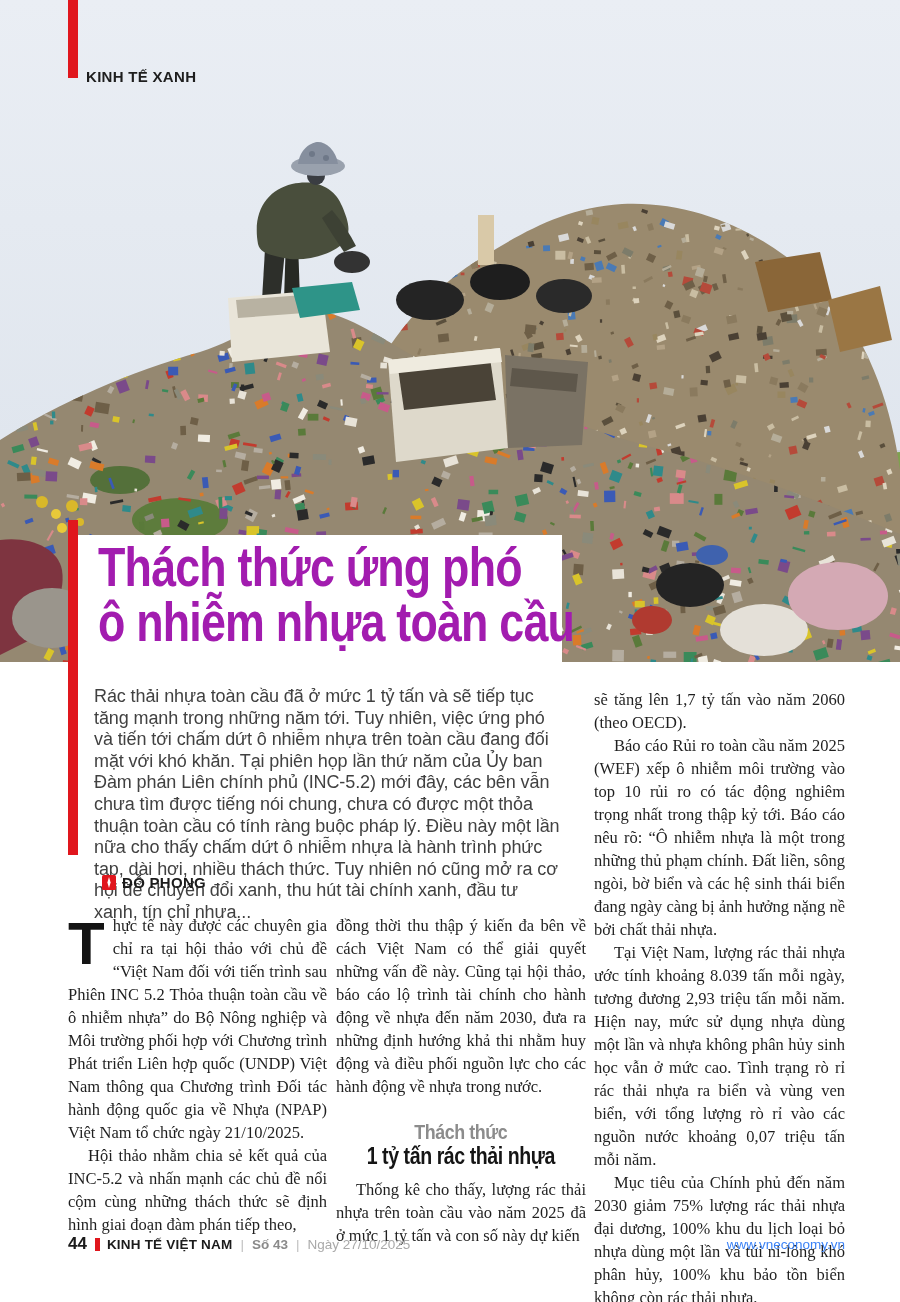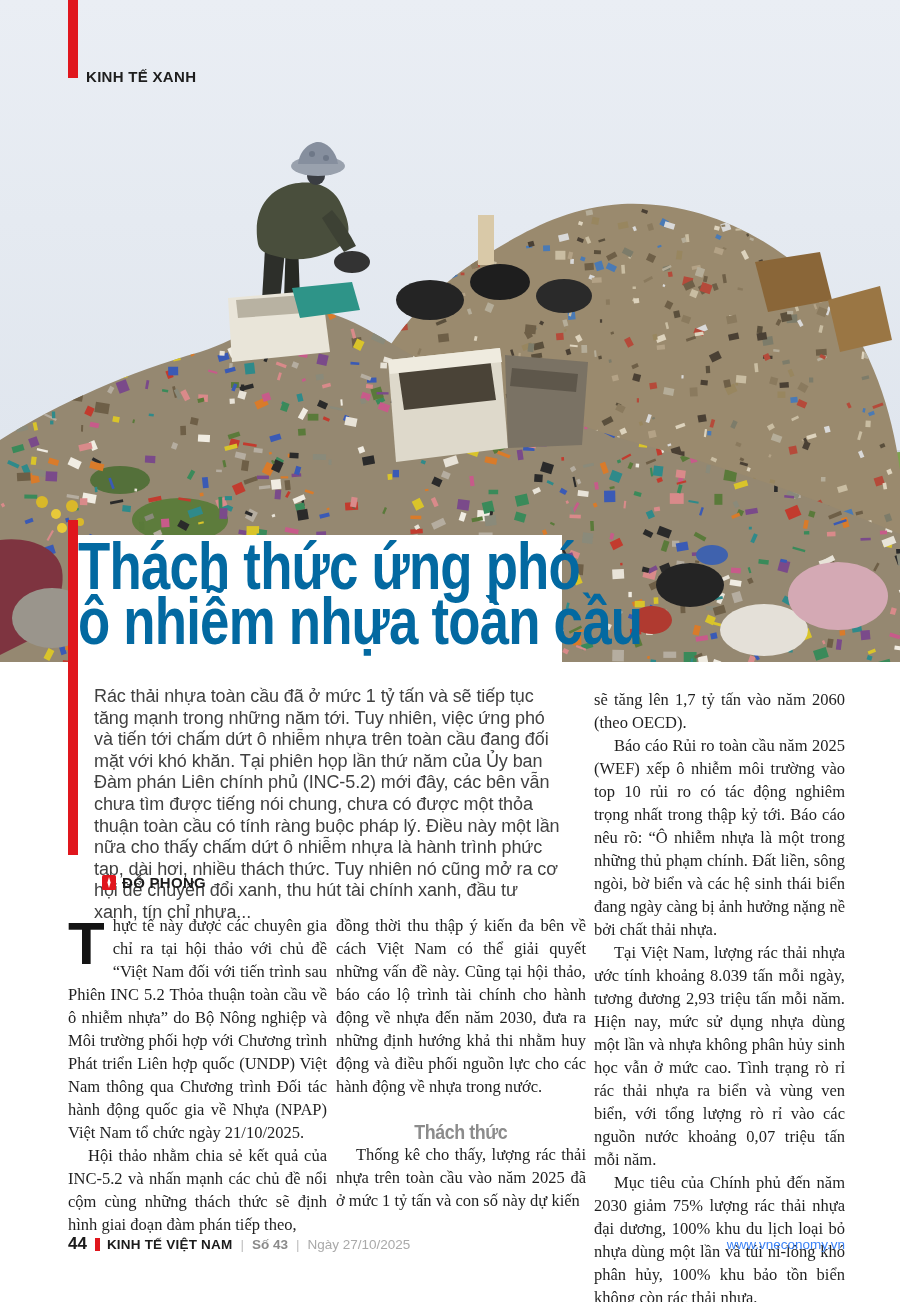--- a/index.html
+++ b/index.html
@@ -8,21 +8,21 @@
   
   .photo{position:absolute;left:0;top:0;width:900px;height:662px;}
   .photo svg{display:block;width:900px;height:662px;}
   
   .section-bar{position:absolute;left:68px;top:0;width:10px;height:78px;}
   .section-label{position:absolute;left:86px;top:68px;font-size:15px;font-weight:bold;
         color:#1e1e1e;letter-spacing:.3px;}
   
   .head-rule{position:absolute;left:68px;top:520px;width:10px;height:335px;}
   .headline-box{position:absolute;left:78px;top:535px;width:484px;height:127px;background:#ffffff;}
-  .headline{padding:4px 0 0 0;color:#0369a1;font-weight:800;font-size:66px;line-height:55px;
+  .headline{padding:4px 0 0 20px;color:#a21caf;font-weight:800;font-size:56px;line-height:55px;
         letter-spacing:-1px;}
   .cond{display:inline-block;transform:scaleX(.8);transform-origin:0 50%;white-space:nowrap;}
   
   .lead{position:absolute;left:94px;top:686px;width:468px;font-size:18px;line-height:21.6px;
         color:#414141;letter-spacing:-.1px;}
   .author{position:absolute;left:102px;top:874px;display:flex;align-items:center;gap:6px;}
   .author-icon{width:14px;height:15px;display:inline-flex;align-items:center;justify-content:center;}
   .author-name{font-size:15px;font-weight:bold;color:#1b1b1b;letter-spacing:.3px;}
   
   .col{position:absolute;font-family:"Liberation Serif",serif;font-size:16.5px;line-height:23px;
@@ -1658,20 +1658,21 @@
   </div>
 
   <div class="col col1">
     <p class="noindent"><span class="dropcap">T</span><span>hực tế này được các chuyên gia chỉ ra tại hội thảo với chủ đề “Việt Nam đối với tiến trình sau Phiên INC 5.2 Thỏa thuận toàn cầu về ô nhiễm nhựa” do Bộ Nông nghiệp và Môi trường phối hợp với Chương trình Phát triển Liên hợp quốc (UNDP) Việt Nam thông qua Chương trình Đối tác hành động quốc gia về Nhựa (NPAP) Việt Nam tổ chức ngày 21/10/2025.</span></p>
     <p>Hội thảo nhằm chia sẻ kết quả của INC-5.2 và nhấn mạnh các chủ đề nổi cộm cùng những thách thức sẽ định hình giai đoạn đàm phán tiếp theo,</p>
   </div>
 
   <div class="col col2">
     <p class="noindent">đồng thời thu thập ý kiến đa bên về cách Việt Nam có thể giải quyết những vấn đề này. Cũng tại hội thảo, báo cáo lộ trình tài chính cho hành động về nhựa đến năm 2030, đưa ra những định hướng khả thi nhằm huy động và điều phối nguồn lực cho các hành động về nhựa trong nước.</p>
     <div class="kicker" style="color: rgb(140, 140, 140);"><span class="cond">Thách thức</span></div>
+    <div class="subhead"><span class="cond">1 tỷ tấn rác thải nhựa</span></div>
     <p>Thống kê cho thấy, lượng rác thải nhựa trên toàn cầu vào năm 2025 đã ở mức 1 tỷ tấn và con số này dự kiến</p>
   </div>
 
   <div class="col col3">
     <p class="noindent">sẽ tăng lên 1,7 tỷ tấn vào năm 2060 (theo OECD).</p>
     <p>Báo cáo Rủi ro toàn cầu năm 2025 (WEF) xếp ô nhiễm môi trường vào top 10 rủi ro có tác động nghiêm trọng nhất trong thập kỷ tới. Báo cáo nêu rõ: “Ô nhiễm nhựa là một trong những thủ phạm chính. Đất liền, sông ngòi, bờ biển và các hệ sinh thái biển đang ngày càng bị ảnh hưởng nặng nề bởi chất thải nhựa.</p>
     <p>Tại Việt Nam, lượng rác thải nhựa ước tính khoảng 8.039 tấn mỗi ngày, tương đương 2,93 triệu tấn mỗi năm. Hiện nay, mức sử dụng nhựa dùng một lần và nhựa không phân hủy sinh học vẫn ở mức cao. Tình trạng rò rỉ rác thải nhựa ra biển và vùng ven biển, với tổng lượng rò rỉ vào các nguồn nước khoảng 0,07 triệu tấn mỗi năm.</p>
     <p>Mục tiêu của Chính phủ đến năm 2030 giảm 75% lượng rác thải nhựa đại dương, 100% khu du lịch loại bỏ nhựa dùng một lần và túi ni-lông khó phân hủy, 100% khu bảo tồn biển không còn rác thải nhựa.</p>
   </div>
 

